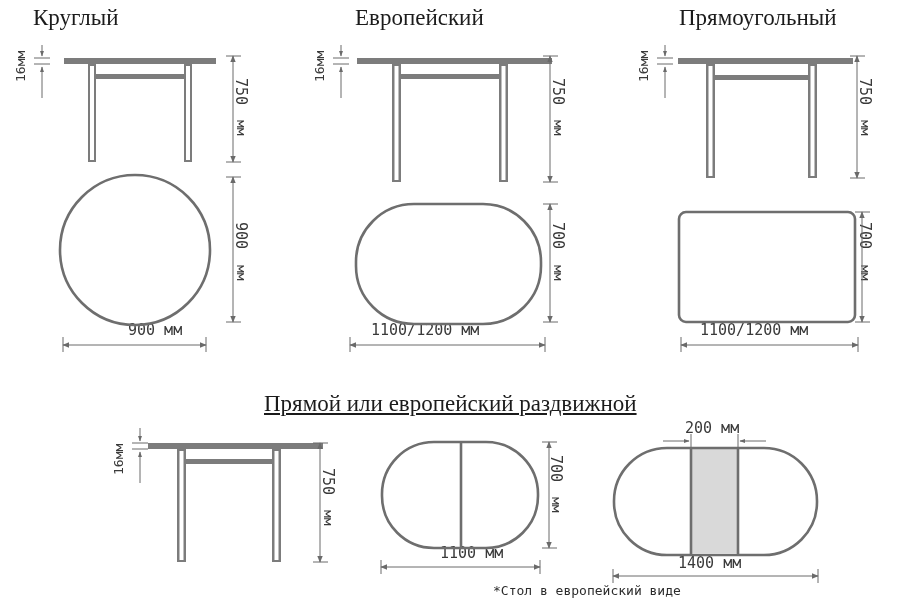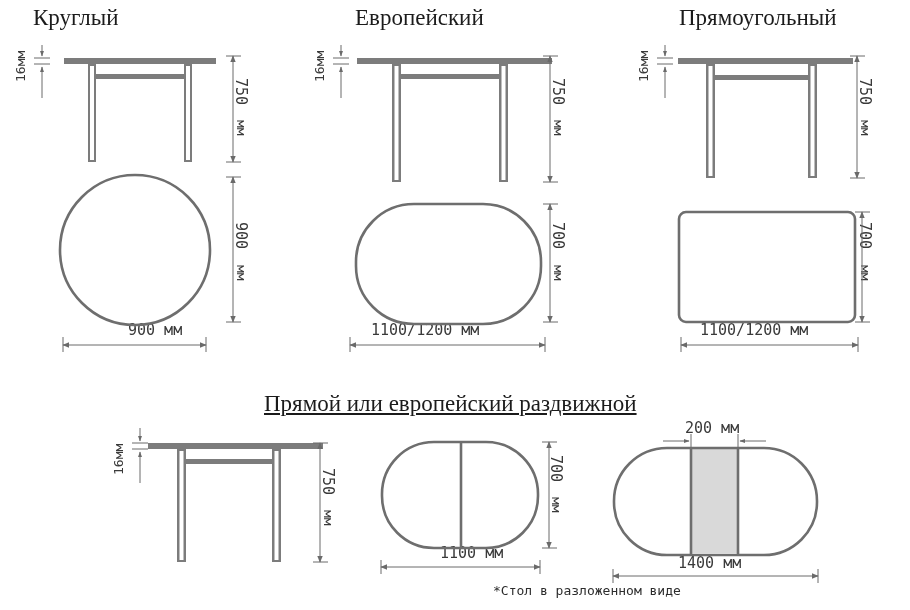--- a/index.html
+++ b/index.html
@@ -107,21 +107,21 @@
 
   <div class="dim-label vert" style="left:563px; top:455px;">700</div>
   <div class="dim-label small vert" style="left:563px; top:497px;">мм</div>
 
   <div class="dim-label" style="left:424px; top:546px;margin-left:16px;">1100  мм</div>
 
   <div class="dim-label" style="left:685px; top:421px;">200  мм</div>
 
   <div class="dim-label" style="left:678px; top:556px;">1400  мм</div>
 
-  <div class="footnote" style="left:493px; top:583px;">*Стол в разложенном виде</div>
+  <div class="footnote" style="left:493px; top:583px;">*Стол в европейский виде</div>
 
   <svg width="910" height="610" viewBox="0 0 910 610" style="position:absolute; left:0; top:0;">
     <defs>
       <marker id="ah" viewBox="0 0 10 10" refX="9" refY="5" markerWidth="7" markerHeight="7" orient="auto-start-reverse">
         <path d="M0,1 L10,5 L0,9 z" fill="#6a6a6a"></path>
       </marker>
       <marker id="ahs" viewBox="0 0 10 10" refX="9" refY="5" markerWidth="6" markerHeight="6" orient="auto-start-reverse">
         <path d="M0,1.5 L10,5 L0,8.5 z" fill="#6a6a6a"></path>
       </marker>
     </defs>

